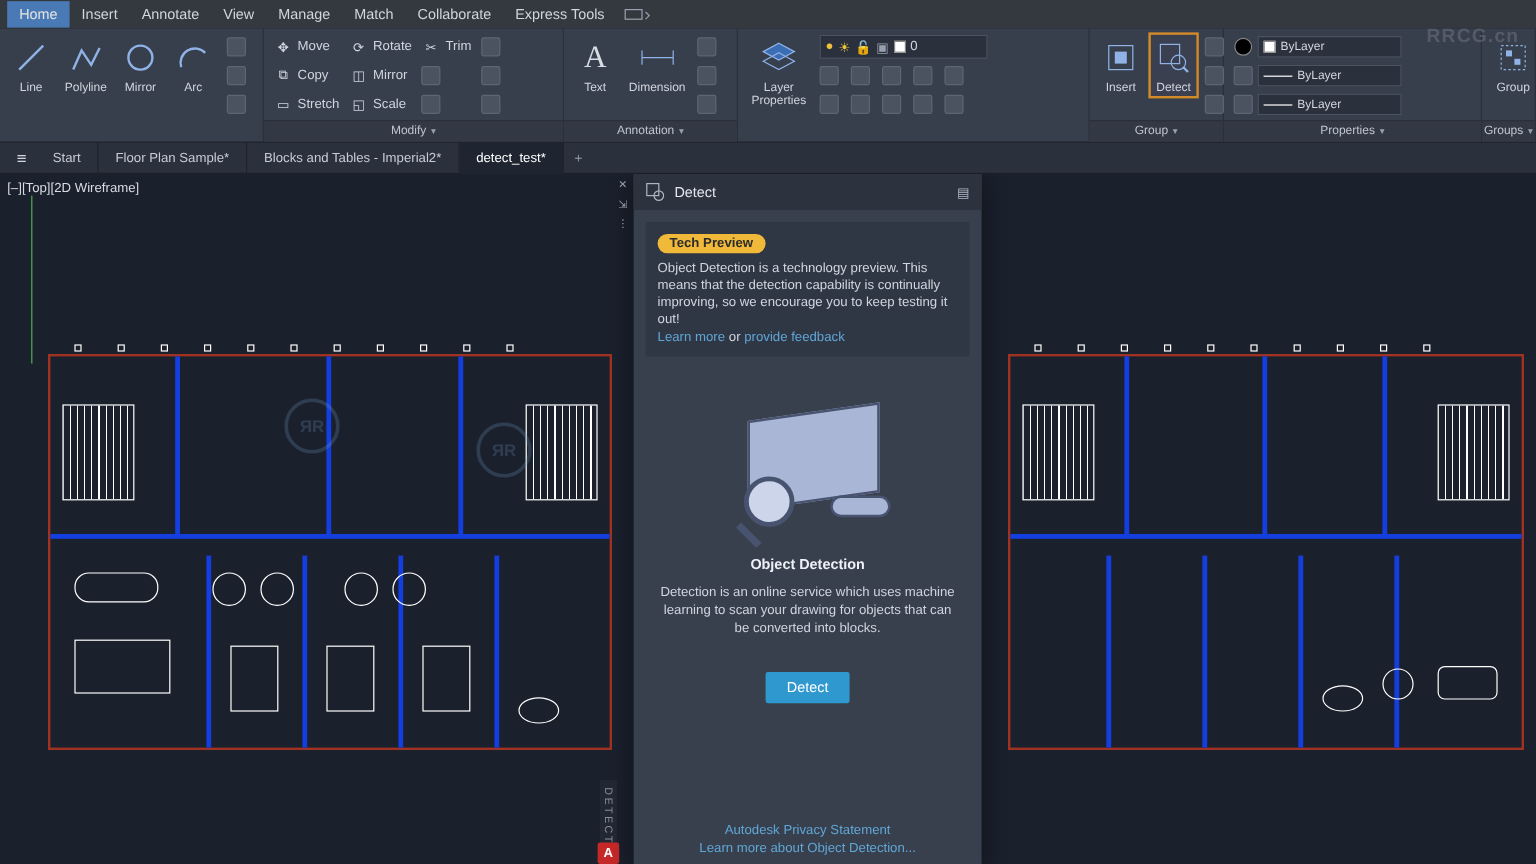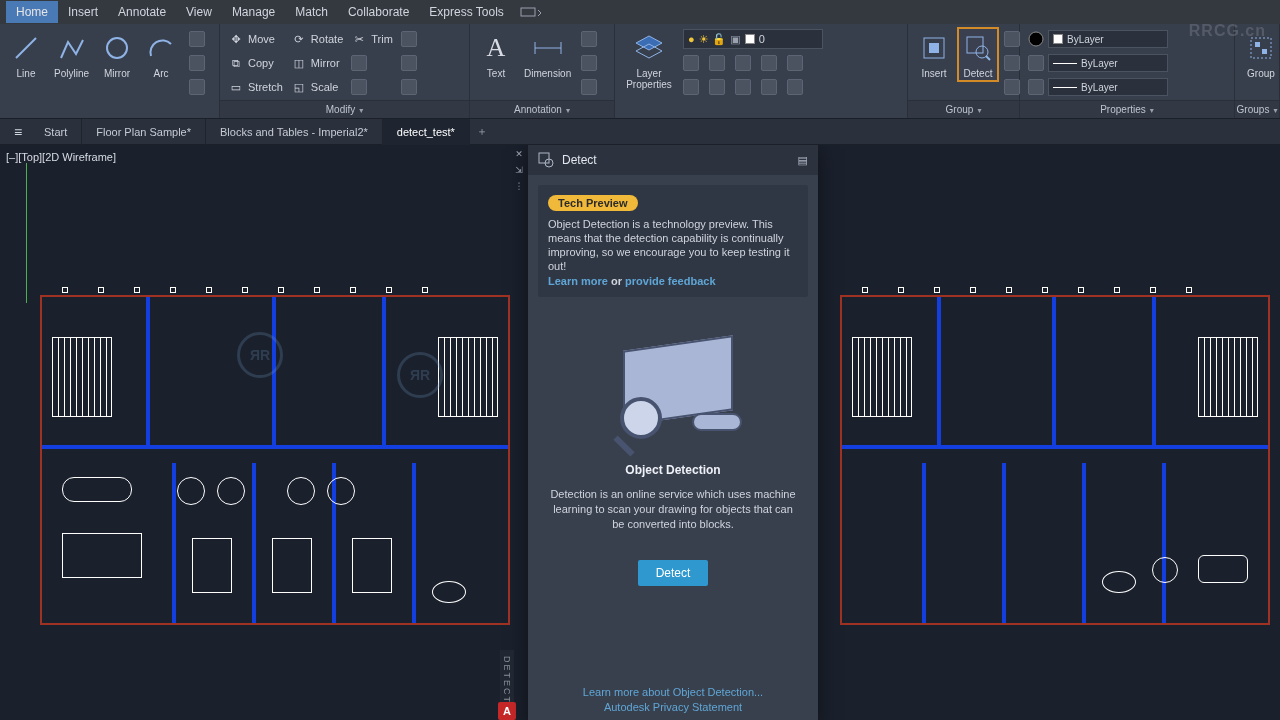--- a/index.html
+++ b/index.html
@@ -58,21 +58,21 @@
 
 
 .detect-panel { position:absolute; top:0; left:528px; width:290px; height:580px; background:#39404d; box-shadow:0 4px 18px rgba(0,0,0,.5); }
 .detect-head { height:30px; background:#2d333e; display:flex; align-items:center; padding:0 10px; gap:8px; }
 .detect-head .title { flex:1; font-size:12px; color:#e2e6ef; }
 .detect-ctrls { position:absolute; left:-16px; top:0; width:16px; display:flex; flex-direction:column; gap:4px; padding-top:4px; }
 .detect-ctrls span { width:14px; height:12px; font-size:9px; text-align:center; color:#9aa0ae; cursor:pointer; }
 .tech-box { margin:10px; background:#303744; padding:10px; border-radius:2px; }
 .tech-badge { display:inline-block; background:#f0b93a; color:#2b2b2b; font-size:11px; font-weight:bold; padding:2px 10px; border-radius:10px; margin-bottom:6px; }
 .tech-text { font-size:11px; line-height:14px; color:#d0d5de; }
-.tech-links { font-size:11px; color:#d0d5de; margin-top:2px;font-weight:bold; }
+.tech-links { font-size:11px; color:#d0d5de; margin-top:2px; }
 .tech-links a { color:#5fa6d6; cursor:pointer; }
 .detect-body { text-align:center; padding:16px; }
 .detect-illus { width:150px; height:110px; margin:10px auto 20px; position:relative; }
 .illus-sheet { position:absolute; top:10px; left:25px; width:110px; height:75px; background:#aab6d6; border:2px solid #48536f; transform:skewY(-8deg); }
 .illus-roll { position:absolute; bottom:12px; right:6px; width:50px; height:18px; background:#aab6d6; border:2px solid #48536f; border-radius:10px; }
 .illus-mag { position:absolute; bottom:4px; left:22px; width:42px; height:42px; border:4px solid #48536f; border-radius:50%; background:#ccd5ea; }
 .illus-mag::after { content:""; position:absolute; bottom:-14px; left:-12px; width:24px; height:6px; background:#48536f; transform:rotate(45deg); }
 .detect-body h3 { font-size:12px; font-weight:bold; color:#eef1f7; margin-bottom:10px; }
 .detect-body p { font-size:11px; line-height:15px; color:#cfd4df; padding:0 6px; }
 .detect-btn { margin-top:28px; padding:6px 18px; background:#2f98cf; color:#fff; border:none; font-size:12px; cursor:pointer; border-radius:2px; }
@@ -538,18 +538,18 @@
       <div class="detect-illus">
         <div class="illus-sheet"></div>
         <div class="illus-roll"></div>
         <div class="illus-mag"></div>
       </div>
       <h3>Object Detection</h3>
       <p>Detection is an online service which uses machine learning to scan your drawing for objects that can be converted into blocks.</p>
       <button class="detect-btn">Detect</button>
     </div>
     <div class="footer-links">
+      <div>Autodesk Privacy Statement</div>
       <div>Learn more about Object Detection...</div>
-      <div>Autodesk Privacy Statement</div>
     </div>
   </div>
 
 </div>
 
 </body></html>

